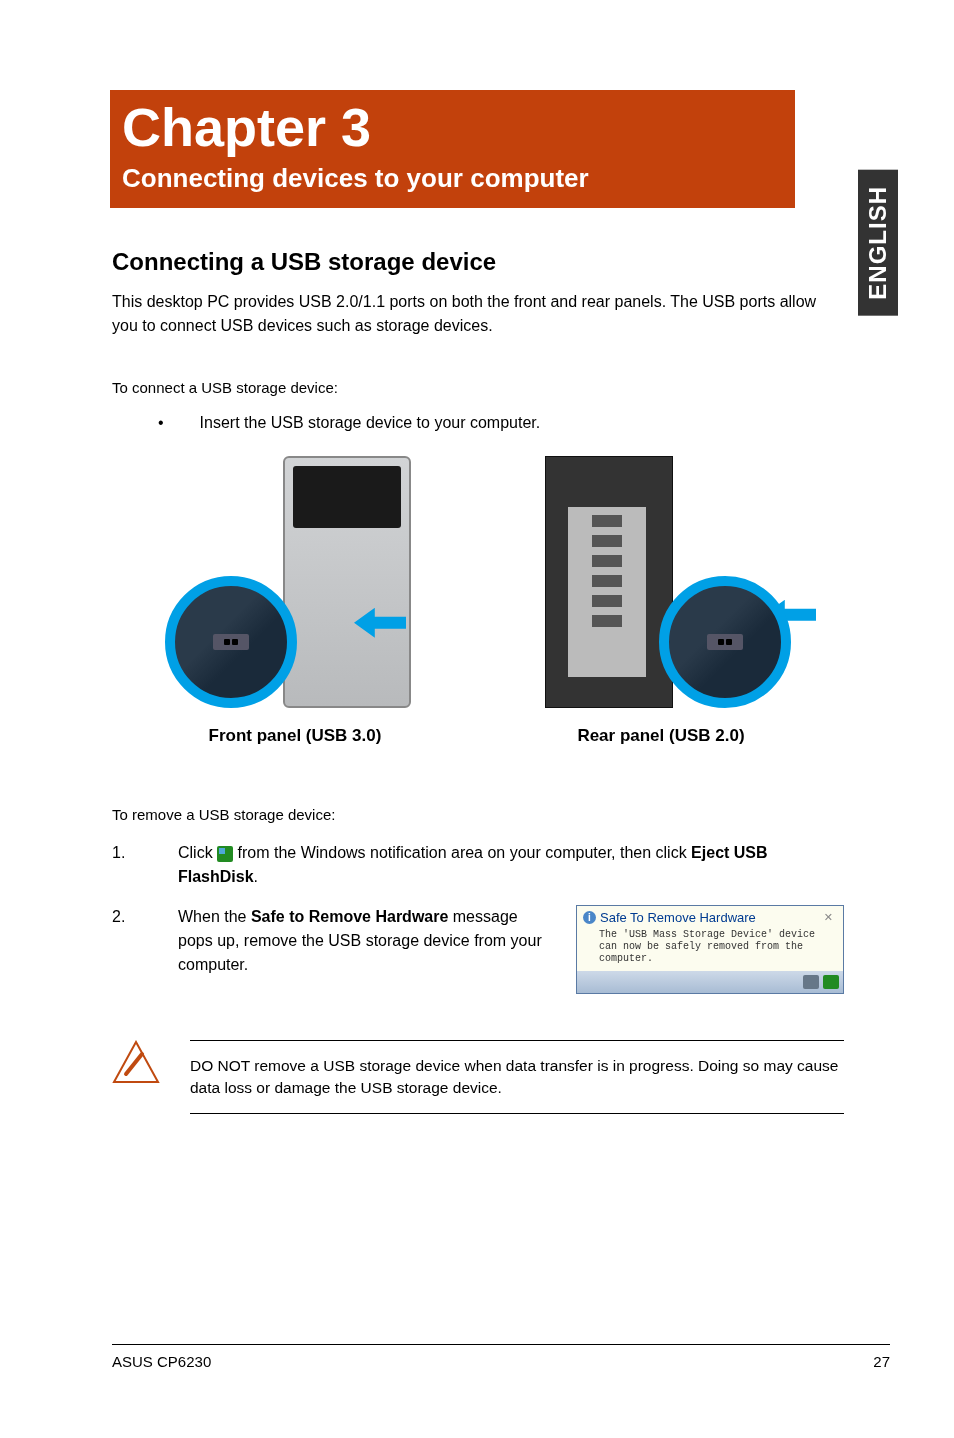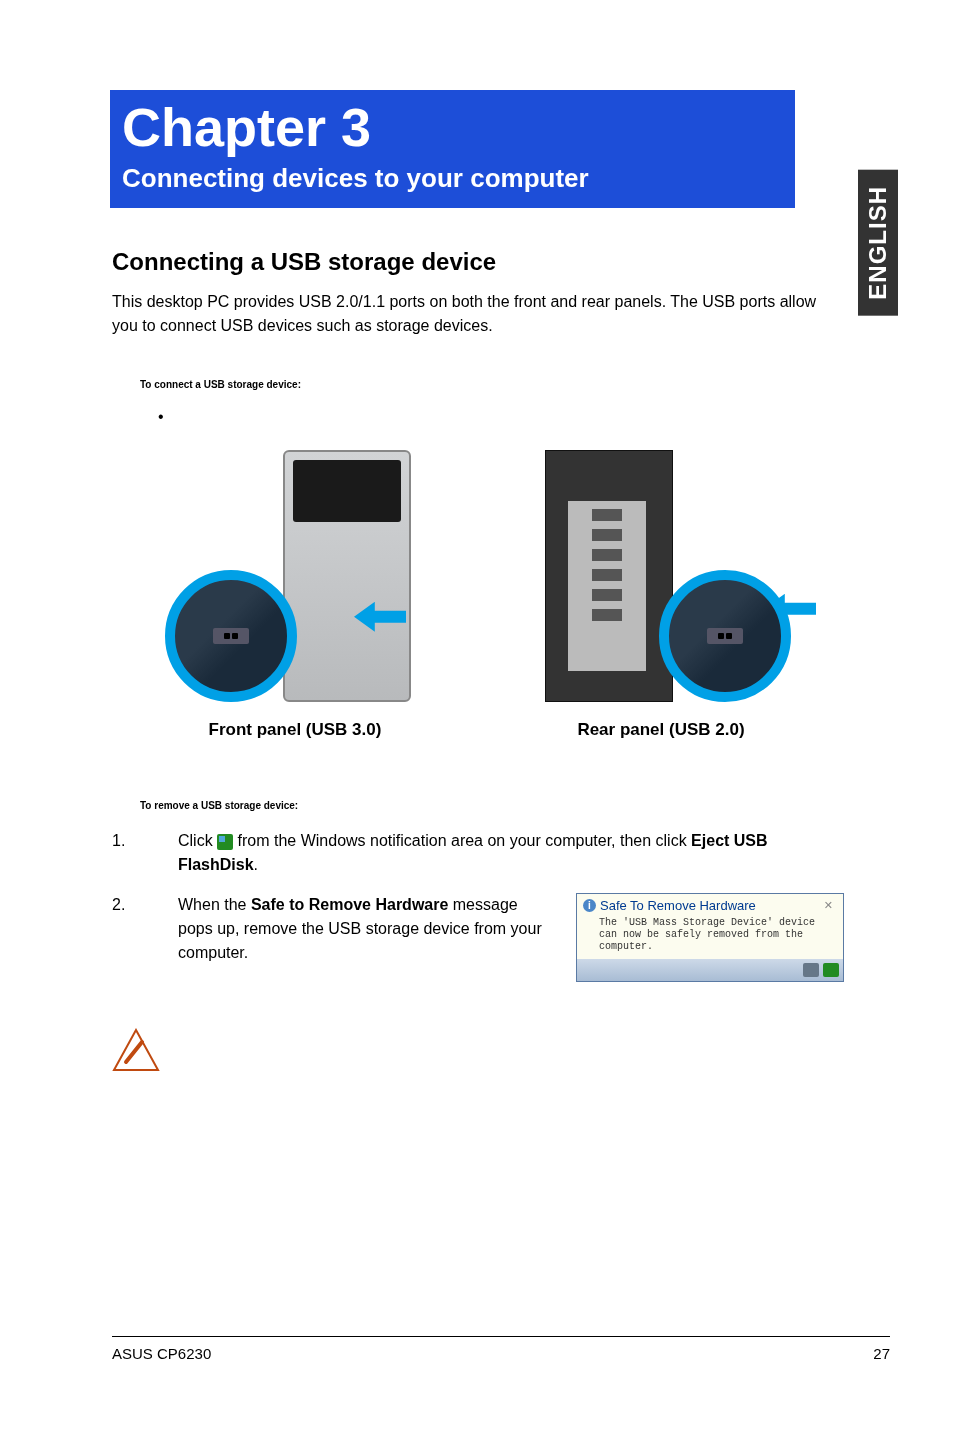--- a/index.html
+++ b/index.html
@@ -5,21 +5,21 @@
     * { margin: 0; padding: 0; box-sizing: border-box; }
     body {
       font-family: Arial, Helvetica, sans-serif;
       background: #fff;
       width: 954px;
       height: 1438px;
       position: relative;
       color: #000;
     }
     .chapter-banner {
-      background: #1d4ed8;
+      background: #c2410c;
       color: #fff;
       margin: 90px 0 0 110px;
       padding: 8px 12px 14px 12px;
       width: 685px;
     }
     .chapter-number {
       font-size: 54px;
       font-weight: bold;
       line-height: 1.1;
     }
@@ -48,24 +48,23 @@
       font-size: 24px;
       font-weight: bold;
       margin-bottom: 14px;
     }
     .intro-text {
       font-size: 16px;
       line-height: 1.45;
       margin-bottom: 42px;
     }
     .sub-heading {
-      font-size: 10px;
-      font-weight: bold;
+      font-size: 15px;
+      font-weight: normal;
       margin-bottom: 18px;
-      margin-left: 28px;
     }
     .bullet-row {
       display: flex;
       gap: 36px;
       padding-left: 46px;
       margin-bottom: 24px;
       font-size: 16px;
     }
     .num-row {
       display: flex;
@@ -253,21 +252,21 @@
       border-top: 1px solid #000;
       border-bottom: 1px solid #000;
       padding: 14px 0;
       font-size: 15.5px;
       line-height: 1.4;
     }
     .footer {
       position: absolute;
       left: 112px;
       right: 64px;
-      bottom: 76px;
+      bottom: 68px;
       border-top: 1px solid #000;
       padding-top: 8px;
       display: flex;
       justify-content: space-between;
       font-size: 15px;
     }
     .bold { font-weight: bold; }
   </style>
 </head>
 <body>
@@ -278,20 +277,21 @@
 </div>
 
 <div class="language-tab">ENGLISH</div>
 
 <div class="content">
   <div class="section-heading">Connecting a USB storage device</div>
   <div class="intro-text">This desktop PC provides USB 2.0/1.1 ports on both the front and rear panels. The USB ports allow you to connect USB devices such as storage devices.</div>
   <div class="sub-heading">To connect a USB storage device:</div>
   <div class="bullet-row">
     <span>•</span>
+    <span>Insert the USB storage device to your computer.</span>
   </div>
 
   <div class="figure-area">
     <div class="front-group">
       <div class="magnifier">
         <div class="magnifier-inner">
             <span class="usb-dot"></span>
             <span class="usb-dot"></span>
           </div>
       </div>
@@ -355,20 +355,21 @@
     </div>
 
     <div class="warning-block">
       <div class="warning-icon">
         <svg viewBox="0 0 48 46">
           <polygon points="24,2 46,42 2,42" fill="none" stroke="#c04a10" stroke-width="2"></polygon>
           <path d="M14 34 L30 14" stroke="#c04a10" stroke-width="4" stroke-linecap="round"></path>
           <path d="M28 12 L34 18 L30 14 Z" fill="#c04a10"></path>
         </svg>
       </div>
+      <div class="warning-text">DO NOT remove a USB storage device when data transfer is in progress. Doing so may cause data loss or damage the USB storage device.</div>
     </div>
   </div>
 </div>
 
 <div class="footer">
   <span>ASUS CP6230</span>
   <span>27</span>
 </div>
 
 </body></html>

